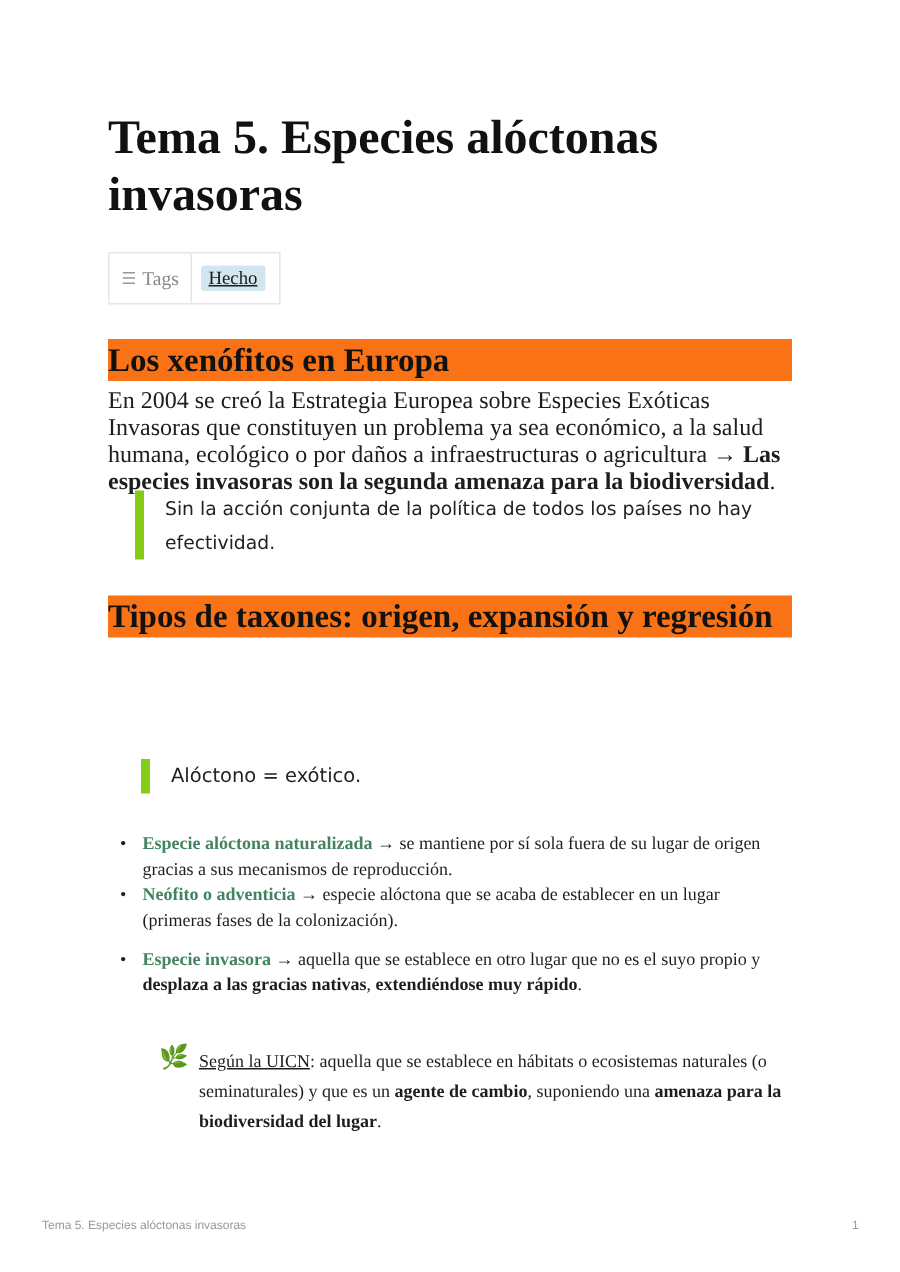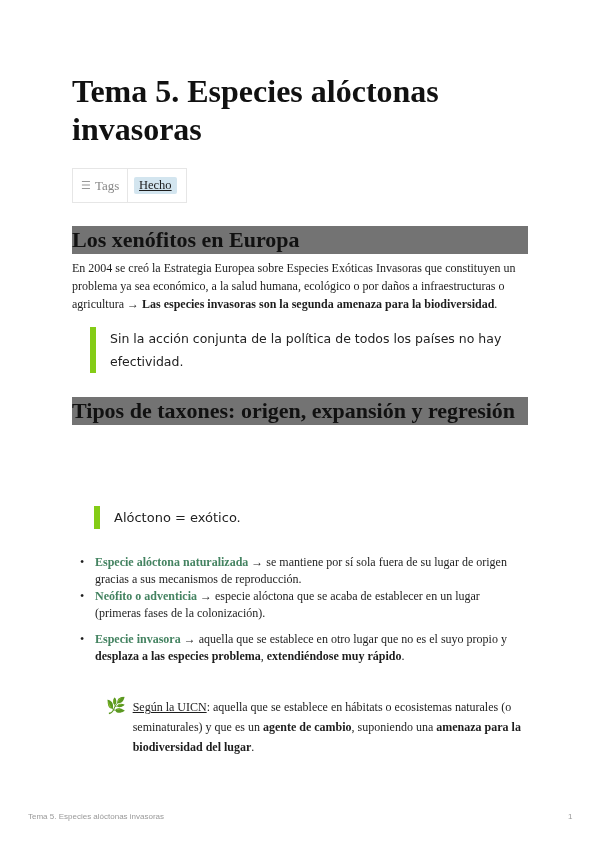--- a/index.html
+++ b/index.html
@@ -5,22 +5,22 @@
   html, body { margin:0; padding:0; background:#ffffff; }
   body { width:600px; height:848px; position:relative; overflow:hidden;
          font-family:"Liberation Serif", serif; color:#1d1d1d; }
   .page { position:absolute; left:72px; top:0; width:456px; }
   h1.title { position:absolute; top:72px; left:0; margin:0; font-size:32px; line-height:38px; font-weight:bold; color:#111; width:456px; }
   .tags { position:absolute; top:168px; left:0; display:flex; border:1px solid #e6e6e6; height:33px; }
   .tags .lbl { display:flex; align-items:center; padding:0 8px; border-right:1px solid #e6e6e6; color:#888; font-size:13px; width:38px; }
   .tags .lbl .ico { font-size:11px; margin-right:4px; color:#999; }
   .tags .val { display:flex; align-items:center; padding:0 9px 0 6px;text-decoration:underline; }
   .chip { background:#d3e5ef; border-radius:2px; padding:1px 5px; font-size:12.5px; color:#1a1a1a; }
-  h2.sec { position:absolute; left:0; width:456px; margin:0; font-size:22px; line-height:28px; font-weight:bold; background:#737373; color:#111; }
-  p.body { position:absolute; left:0; width:456px; margin:0; font-size:12px; line-height:18px; }
+  h2.sec { position:absolute; left:0; width:456px; margin:0; font-size:22px; line-height:28px; font-weight:bold; background:#f97316; color:#111; }
+  p.body { position:absolute; left:0; width:456px; margin:0; font-size:16px; line-height:18px; }
   .green { color:#448361; font-weight:bold; }
   .quote { position:absolute; border-left:6px solid #84cc16; padding-left:14px; font-family:"DejaVu Sans", sans-serif; font-size:12.5px; line-height:23px; color:#222; }
   ul.list { position:absolute; left:0; margin:0; padding:0; list-style:none; width:456px; }
   ul.list li { position:relative; padding-left:23px; font-size:12px; line-height:17px; }
   ul.list li::before { content:"•"; position:absolute; left:8px; top:0; font-size:12px; }
   .callout { position:absolute; left:34px; top:697px; width:420px; display:flex; }
   .callout .leaf { width:22px; font-size:16px; color:#4caf50; margin-right:5px; line-height:18px; }
   .callout .txt { font-size:12px; line-height:20px; width:400px; }
   .u { text-decoration:underline; }
   .footer { position:absolute; top:812px; font-family:"Liberation Sans", sans-serif; font-size:8px; color:#999; }
@@ -50,21 +50,21 @@
   <h2 class="sec" style="top:397px;">Tipos de taxones: origen, expansión y regresión</h2>
 
   <ul class="list" style="top:430px;">
   </ul>
 
   <div class="quote" style="left:22px; top:506px; width:380px; font-size:13px;">Alóctono = exótico.</div>
 
   <ul class="list" style="top:545px;">
     <li style="margin-top:9px;"><span class="green">Especie alóctona naturalizada</span><span> → se mantiene por sí sola fuera de su lugar de origen gracias a sus mecanismos de reproducción.</span></li>
     <li><span class="green">Neófito o adventicia</span><span> → especie alóctona que se acaba de establecer en un lugar (primeras fases de la colonización).</span></li>
-    <li style="margin-top:9px;"><span class="green">Especie invasora</span><span> → aquella que se establece en otro lugar que no es el suyo propio y </span><b>desplaza a las especies problema</b><span>, </span><b>extendiéndose muy rápido</b><span>.</span></li>
+    <li style="margin-top:9px;"><span class="green">Especie invasora</span><span> → aquella que se establece en otro lugar que no es el suyo propio y </span><b>desplaza a las gracias nativas</b><span>, </span><b>extendiéndose muy rápido</b><span>.</span></li>
   </ul>
 
   <div class="callout">
     <span class="leaf">🌿</span>
     <div class="txt"><span class="u">Según la UICN</span><span>: aquella que se establece en hábitats o ecosistemas naturales (o seminaturales) y que es un </span><b>agente de cambio</b><span>, suponiendo una </span><b>amenaza para la biodiversidad del lugar</b><span>.</span></div>
   </div>
 </div>
 
 <div class="footer" style="left:28px;">Tema 5. Especies alóctonas invasoras</div>
 <div class="footer" style="left:568px;">1</div>

